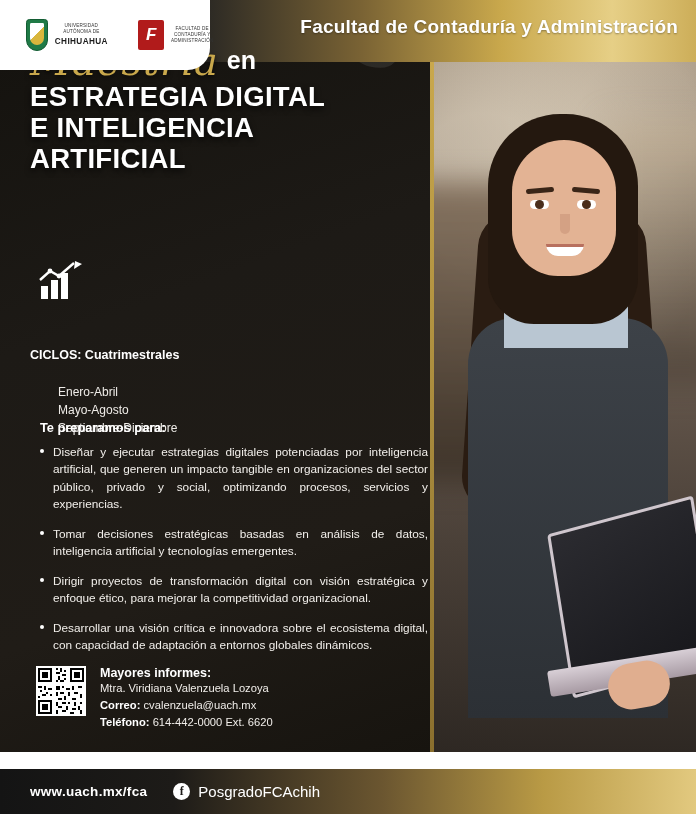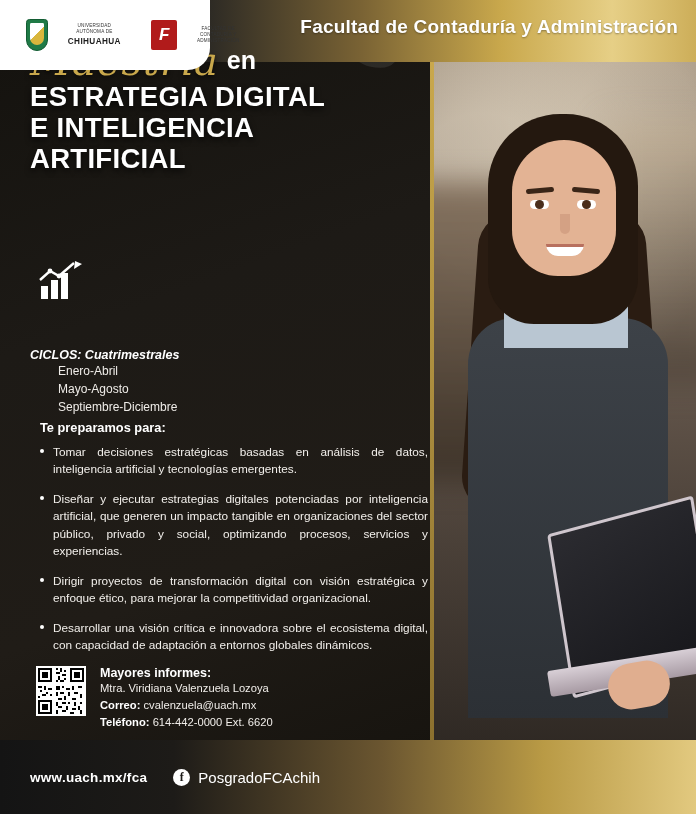--- a/index.html
+++ b/index.html
@@ -28,21 +28,21 @@
     text-shadow:0 1px 2px rgba(0,0,0,.35);
   }
   .logo-panel {
     position:absolute; left:0; top:0; width:210px; height:70px;
     background:#ffffff;
     border-bottom-right-radius:22px;
     display:flex; align-items:center; gap:14px;
     padding-left:26px;
     z-index:5;
   }
-  .logo-uach { display:flex; align-items:center; gap:18px; }
+  .logo-uach { display:flex; align-items:center; gap:5px; }
   .shield {
     width:26px; height:32px; background:#1f7a46;
     border-radius:4px 4px 13px 13px;
     position:relative;
     border:1px solid #135c33;
   }
   .shield:before{
     content:""; position:absolute; left:3px; top:3px; right:3px; bottom:5px;
     background:linear-gradient(135deg,#ffffff 0 48%, #d9b63c 48% 100%);
     border-radius:2px 2px 10px 10px;
@@ -177,21 +177,21 @@
     position:relative;
   }
   .mod-text { color:#ffffff; }
   .mod-title { font-size:15.5px; font-weight:bold; margin-bottom:1px; }
   .mod-line1 { font-size:13px; }
   .mod-line1 small { font-size:11px; }
   .mod-line2 { font-size:11.5px; line-height:1.45; margin-top:2px; color:#ebe7e2; }
 
   
   .ciclos { position:absolute; left:30px; top:348px; color:#ffffff; }
-  .ciclos-title { font-size:12.5px; font-weight:bold; margin-bottom:0;font-style:italic; }
+  .ciclos-title { font-size:12.5px; font-weight:bold; margin-bottom:21px; }
   .ciclos-item { font-size:12px; line-height:1.5; color:#efece8;margin-left:28px; }
 
   
   .prep { position:absolute; left:40px; top:420px; width:388px; color:#ffffff; }
   .prep-title { font-size:12.8px; font-weight:bold; margin-bottom:9px; }
   .bullets { list-style:none; }
   .bullets li {
     position:relative; padding-left:13px; margin-bottom:12px;
     font-size:11.8px; line-height:1.48; color:#f2efeb; text-align:justify;
   }
@@ -204,21 +204,21 @@
   .contacto { position:absolute; left:36px; top:666px; display:flex; gap:14px; }
   .qr { width:50px; height:50px; flex:none; background:#ffffff; padding:2px; }
   .qr svg { display:block; }
   .contact-text { color:#ffffff; }
   .contact-title { font-size:12.5px; font-weight:bold; color:#ffffff; margin-bottom:0; }
   .contact-line { font-size:11.2px; line-height:1.5; color:#f0ede9; }
   .contact-line b { color:#ffffff; }
 
   
   .footer {
-    position:absolute; left:0; bottom:0; width:696px; height:74px;
+    position:absolute; left:0; bottom:0; width:696px; height:45px;
     background:linear-gradient(90deg,#141414 0%,#1d1b18 25%,#6b5630 55%,#b99a45 78%,#e2c97f 100%);
     display:flex; align-items:center; gap:26px; padding-left:30px;
   }
   .footer-url { color:#ffffff; font-size:13.5px; font-weight:bold; letter-spacing:.3px; }
   .fb-wrap { display:flex; align-items:center; gap:8px; }
   .fb-icon {
     width:17px; height:17px; border-radius:50%; background:#ffffff;
     color:#1d1b18; font-weight:bold; font-size:12px;
     display:flex; align-items:center; justify-content:center;
     font-family:"Liberation Serif", serif;
@@ -308,22 +308,22 @@
   <div class="ciclos">
     <div class="ciclos-title">CICLOS: Cuatrimestrales</div>
     <div class="ciclos-item">Enero-Abril</div>
     <div class="ciclos-item">Mayo-Agosto</div>
     <div class="ciclos-item">Septiembre-Diciembre</div>
   </div>
 
   <div class="prep">
     <div class="prep-title">Te preparamos para:</div>
     <ul class="bullets">
+      <li>Diseñar y ejecutar estrategias digitales potenciadas por inteligencia artificial, que generen un impacto tangible en organizaciones del sector público, privado y social, optimizando procesos, servicios y experiencias.</li>
       <li>Tomar decisiones estratégicas basadas en análisis de datos, inteligencia artificial y tecnologías emergentes.</li>
-      <li>Diseñar y ejecutar estrategias digitales potenciadas por inteligencia artificial, que generen un impacto tangible en organizaciones del sector público, privado y social, optimizando procesos, servicios y experiencias.</li>
       <li>Dirigir proyectos de transformación digital con visión estratégica y enfoque ético, para mejorar la competitividad organizacional.</li>
       <li>Desarrollar una visión crítica e innovadora sobre el ecosistema digital, con capacidad de adaptación a entornos globales dinámicos.</li>
     </ul>
   </div>
 
   <div class="contacto">
     <div class="qr">
       <svg width="46" height="46" viewBox="0 0 23 23" shape-rendering="crispEdges" aria-hidden="true">
         <rect width="23" height="23" fill="#fff"></rect>
         <g fill="#000">

